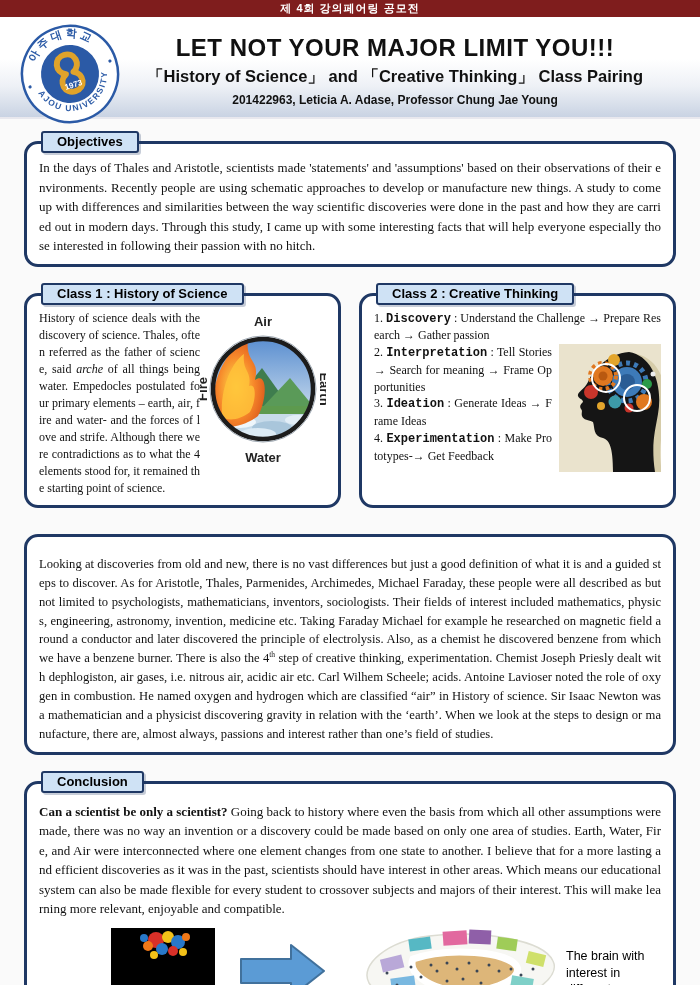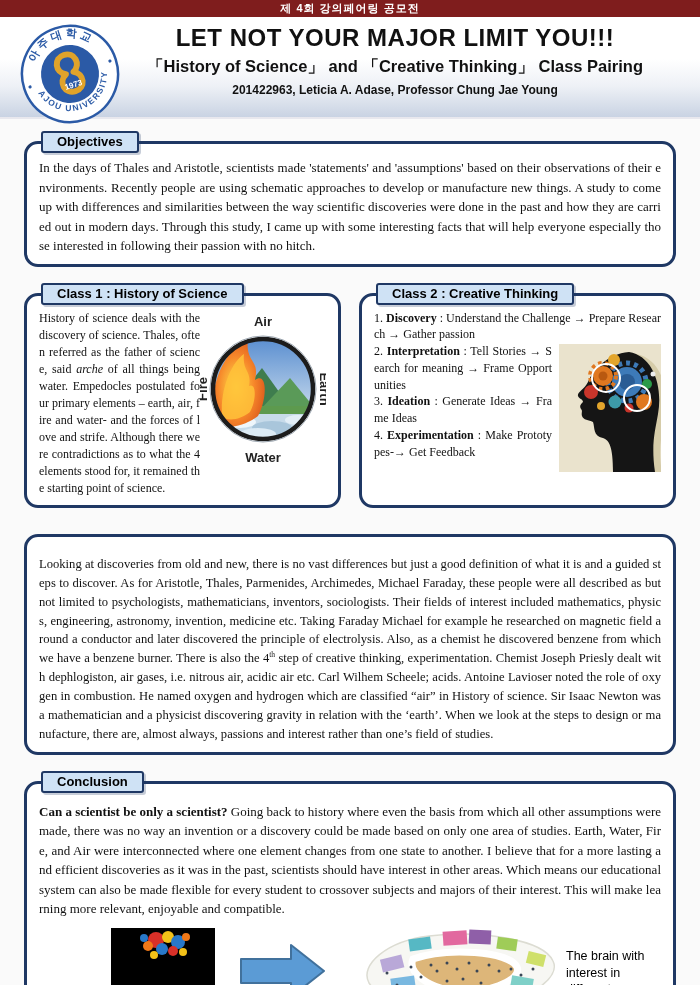--- a/index.html
+++ b/index.html
@@ -12,21 +12,21 @@
     height:17px;background:#7f1d1d;color:#fff;display:flex;align-items:center;justify-content:center;
     font:bold 11px "Liberation Sans",sans-serif;letter-spacing:1px;border-bottom:3px solid #fff;
   }
   
   .header{
     height:97px;position:relative;
     background:linear-gradient(#ffffff 40%,#eef1f6 68%,#c9d3e3 100%);
     border-bottom:2px solid #e8e8ee;
   }
   .logo-wrap{position:absolute;left:20px;top:4px;width:100px;height:100px;}
-  .header-text{position:absolute;left:130px;right:40px;top:2px;text-align:center;}
+  .header-text{position:absolute;left:130px;right:40px;top:12px;text-align:center;}
   .poster-title{font:bold 24px "Liberation Sans",sans-serif;letter-spacing:0.5px;margin:2px 0 4px 0;}
   .poster-subtitle{font:bold 16.5px "Liberation Sans",sans-serif;margin:0 0 5px 0;}
   .poster-authors{font:bold 12px "Liberation Sans",sans-serif;margin:0;}
   
   .content{padding:0 24px;}
   .box{
     position:relative;border:3px solid #1f3864;border-radius:14px;background:#fff;
     padding:14px 12px 8px 12px;
   }
   .tab{
@@ -39,21 +39,21 @@
     font-family:"Liberation Serif",serif;font-size:13px;line-height:1.5;
     text-align:justify;word-break:break-all;margin:0;
   }
   .row2{display:flex;gap:18px;margin-top:26px;}
   .classbox{flex:1;min-height:176px;}
   .c1-inner{display:flex;justify-content:space-between;}
   .c1-text{flex:1;font-size:12px;line-height:1.42;}
   .c2-text{font-size:12px;line-height:1.40;}
   .c2-img{float:right;width:102px;height:162px;shape-outside:inset(34px 0 0 0);margin-left:7px;}
   .c2-img svg{margin-top:34px;display:block;}
-  .c2-item b{font-weight:bold;}
+  .c2-item b{font-weight:bold;font-family:Liberation Mono, monospace;}
   .mt{margin-top:26px;}
   .concl-row{display:flex;align-items:center;padding:6px 4px 6px 72px;gap:0;}
   .brainlogo{
     width:104px;height:90px;background:#000;display:flex;flex-direction:column;align-items:center;
     justify-content:flex-start;flex:none;
   }
   .arrow-wrap{margin:0 24px;flex:none;}
   .museum-wrap{flex:none;}
   .concl-caption{
     font:12.5px "Liberation Sans",sans-serif;color:#000;margin-left:auto;width:118px;line-height:1.35;

